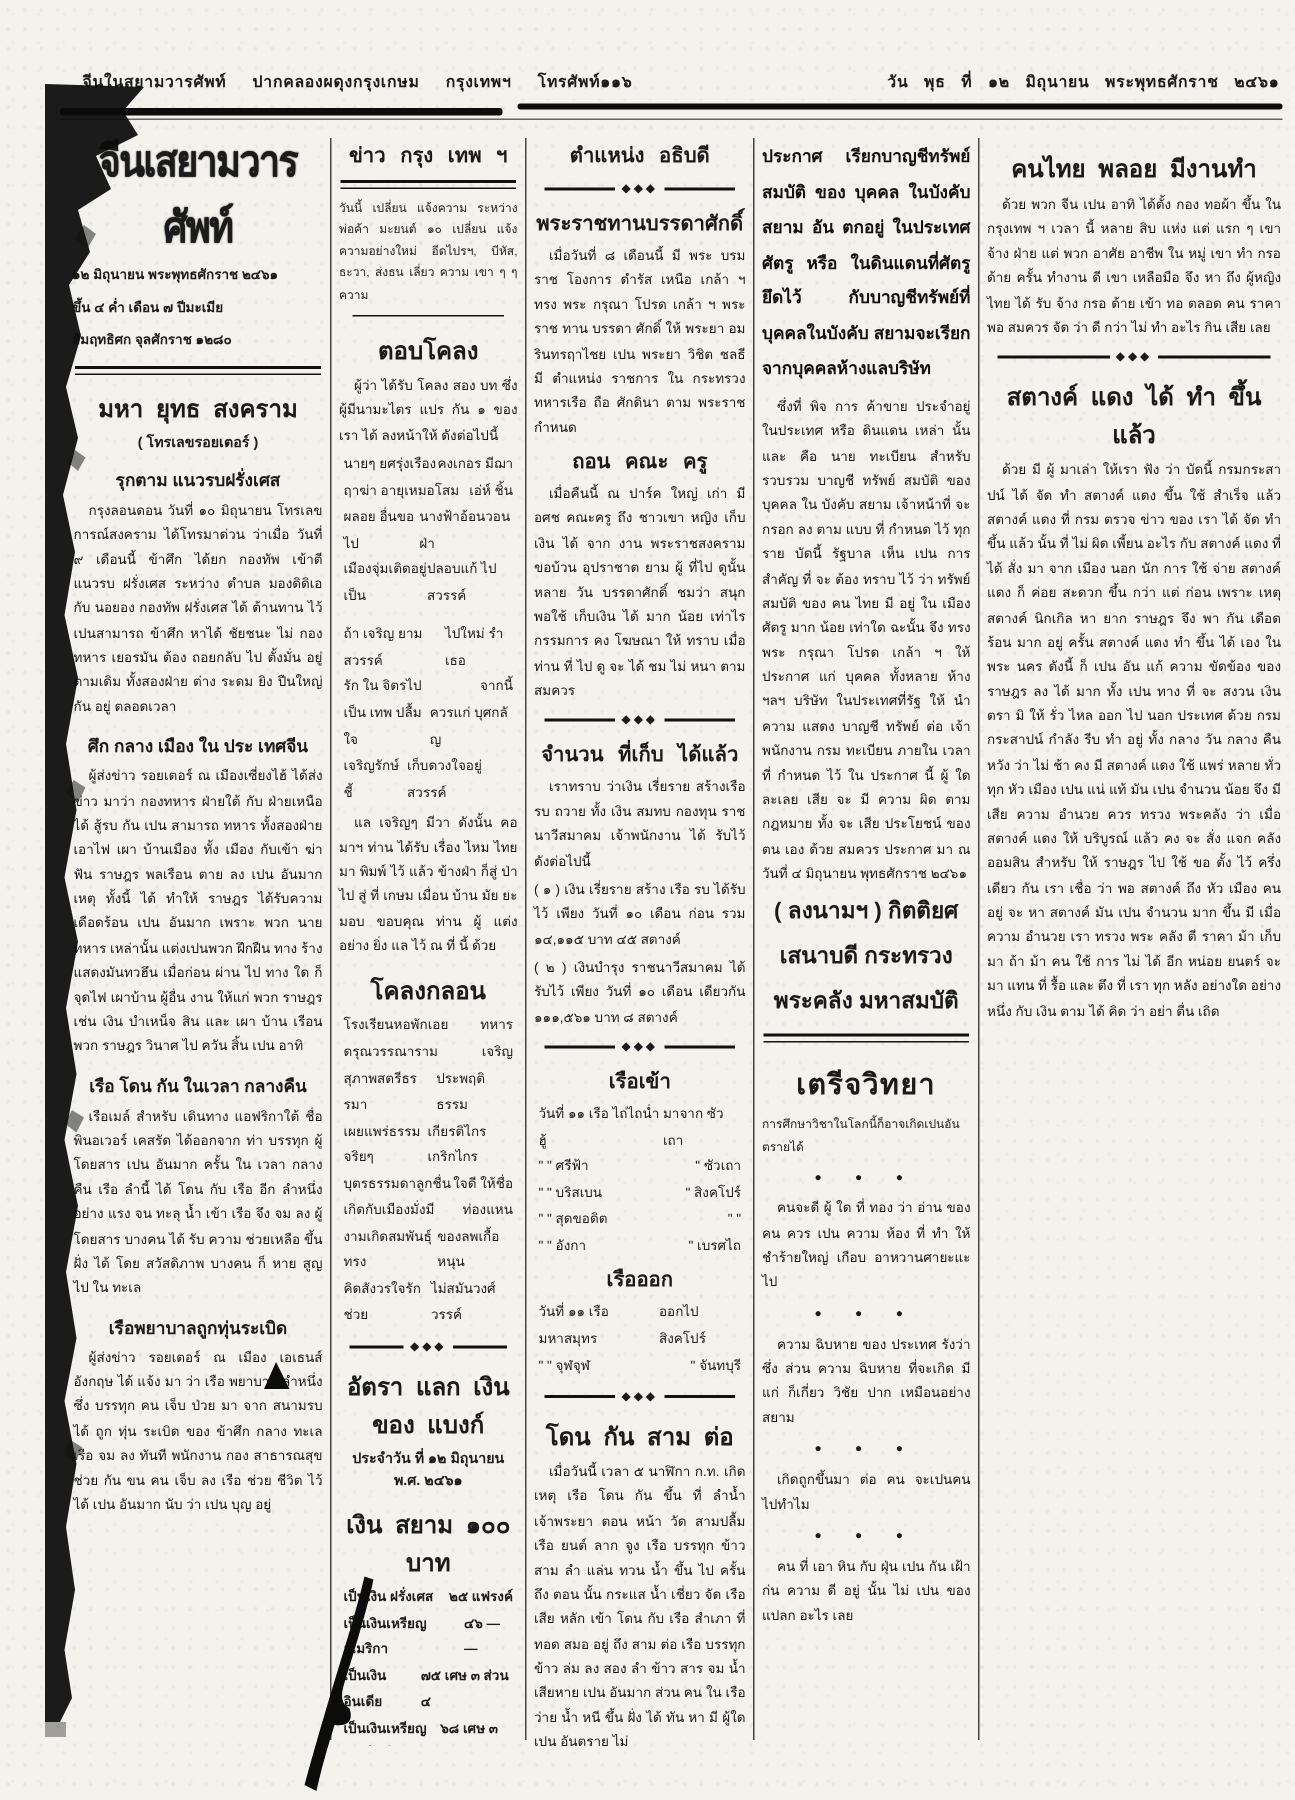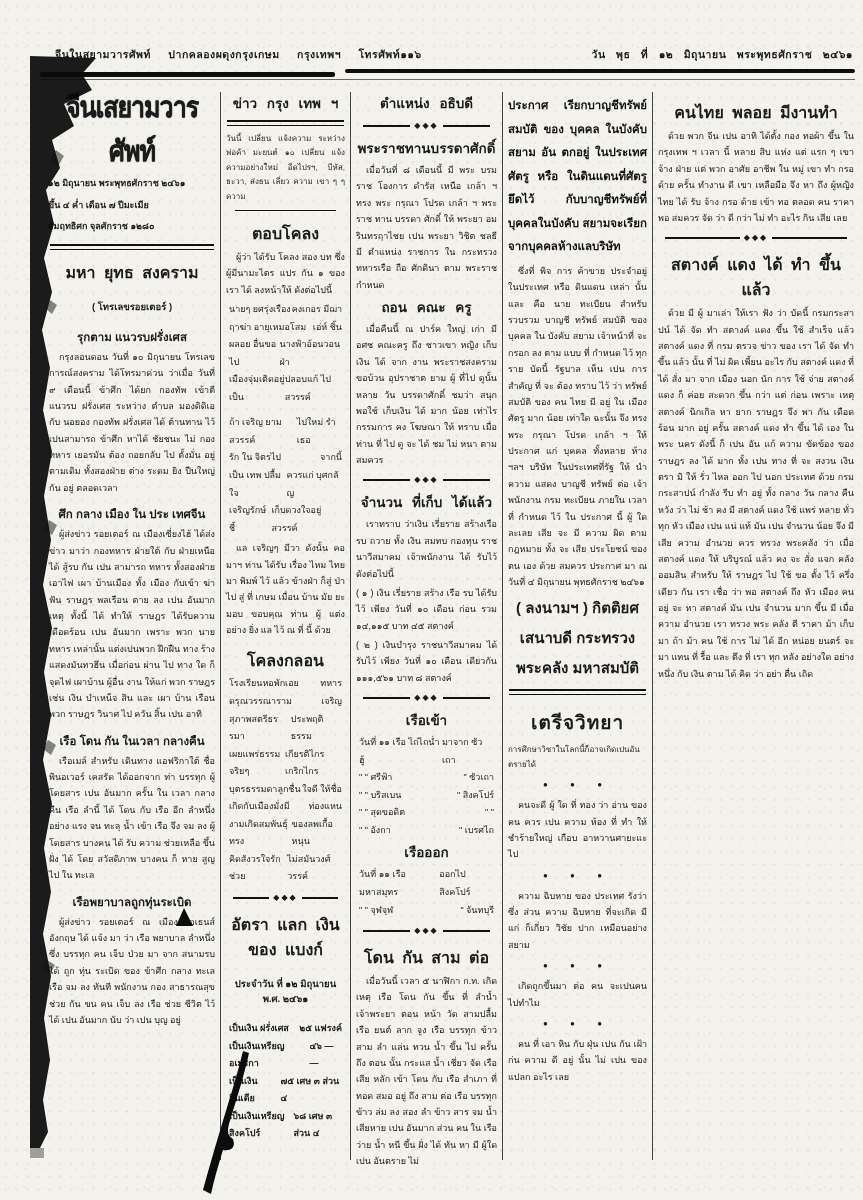--- a/index.html
+++ b/index.html
@@ -31,21 +31,21 @@
             font-size:25px;text-align:center;letter-spacing:-1px;line-height:1.5;
             transform:scaleY(1.15);margin:2px 0 6px 0;
             text-shadow:0 0 1px #000;}
   .dates{font-size:9px;font-weight:bold;line-height:2.4;}
   .dblrule{border-top:2px solid #111;border-bottom:1px solid #111;height:3px;margin:6px 2px;}
   
   .headline{font-size:16px;font-weight:bold;text-align:center;word-spacing:4px;margin:10px 0 2px;}
   .headline.big{font-size:19px;letter-spacing:1px;margin:12px 0 6px;}
   .subhead{font-size:11.5px;font-weight:bold;text-align:center;margin:9px 0 3px;}
   .colheader{font-size:13.5px;font-weight:bold;text-align:center;word-spacing:6px;margin:2px 0 3px;}
-  .centerline{font-size:9.5px;font-weight:bold;text-align:center;margin:14px 0;}
+  .centerline{font-size:9.5px;font-weight:bold;text-align:center;margin:2px 0;}
   .note{font-size:8px;line-height:1.8;text-align:justify;color:#222;margin:3px 1px;}
   .body{font-size:9px;line-height:1.82;text-align:justify;margin:3px 1px;color:#161616;}
   .body::first-letter{padding-left:10px;}
   .lede{font-size:11.5px;line-height:2.05;text-align:justify;font-weight:bold;color:#111;margin:4px 1px;}
   .pairrow,.trow{display:flex;justify-content:space-between;font-size:9px;line-height:1.95;padding:0 4px;align-items:center;}
   .trow{font-weight:bold;}
   .divider{display:flex;align-items:center;margin:7px 8px;}
   .divider .dline{flex:1;height:2px;background:#111;}
   .divider .dmark{padding:0 4px;font-size:8px;letter-spacing:2px;}
   .dots{text-align:center;font-size:8px;letter-spacing:10px;margin:8px 0;}
@@ -161,20 +161,21 @@
         <span>คิดสังวรใจรักช่วย</span>
         <span>ไม่สมันวงศ์วรรค์</span>
       </div>
       <div class="divider">
         <span class="dline"></span>
         <span class="dmark">◆◆◆</span>
         <span class="dline"></span>
       </div>
       <div class="headline">อัตรา แลก เงิน ของ แบงก์</div>
       <div class="centerline">ประจำวัน ที่ ๑๒ มิถุนายน พ.ศ. ๒๔๖๑</div>
+      <div class="headline">เงิน สยาม ๑๐๐ บาท</div>
       <div class="trow">
         <span>เป็นเงิน ฝรั่งเศส</span>
         <span>๒๕ แฟรงค์</span>
       </div>
       <div class="trow">
         <span>เป็นเงินเหรียญ อเมริกา</span>
         <span>๔๖ — —</span>
       </div>
       <div class="trow">
         <span>เป็นเงิน อินเดีย</span>

